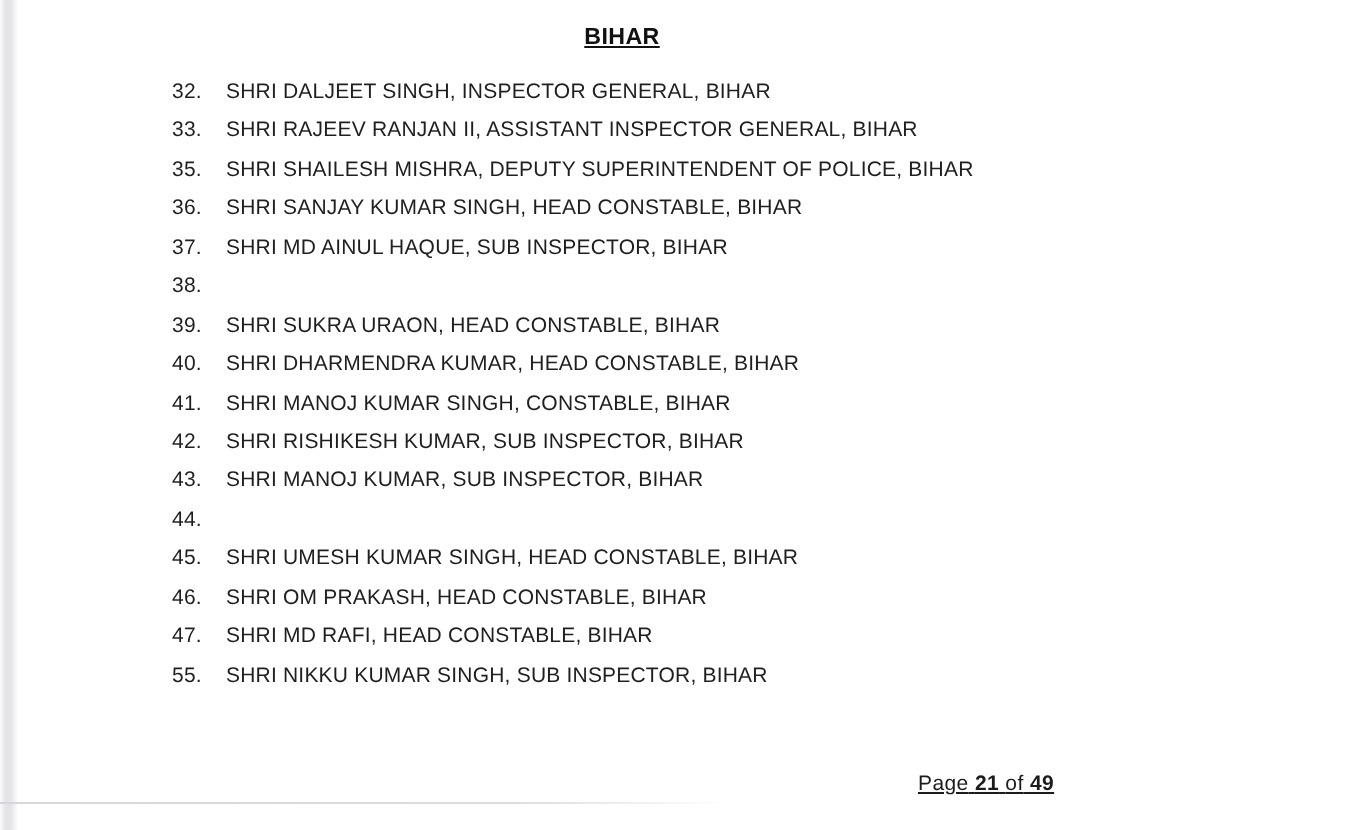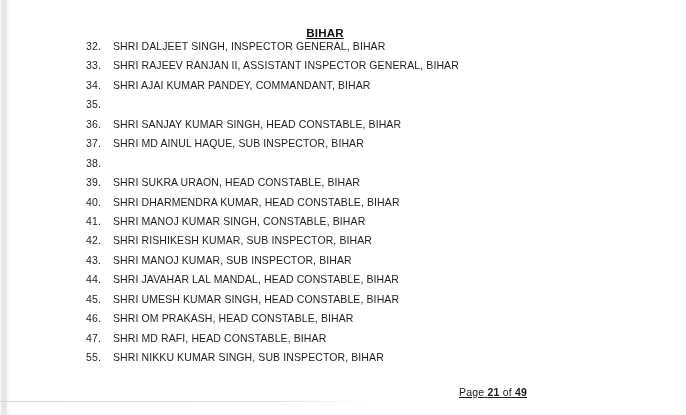--- a/index.html
+++ b/index.html
@@ -17,21 +17,21 @@
     background: linear-gradient(to right, #fbfbfc 0%, #e3e3e8 30%, #e4e4e9 60%, #ffffff 100%);
   }
   .bottom-edge {
     position: absolute; left: 0; top: 401px;
     width: 365px; height: 1px;
     background: linear-gradient(to right, #d6d6dc 0%, #dcdce1 70%, rgba(220,220,225,0) 100%);
   }
   .heading {
     position: absolute; top: 12px; left: 8px;
     width: 606px;
-    margin: 14px;
+    margin: 0;
     text-align: center;
     font-size: 11.6px;
     font-weight: bold;
     letter-spacing: 0.2px;
     text-decoration: underline;
     color: #111111;
   }
   .officer-list {
     position: absolute; top: 37px; left: 24px;
     width: 660px;
@@ -71,27 +71,24 @@
   <div class="row">
     <span class="num">32.</span>
     <span class="txt">SHRI DALJEET SINGH, INSPECTOR GENERAL, BIHAR</span>
   </div>
 
   <div class="row">
     <span class="num">33.</span>
     <span class="txt">SHRI RAJEEV RANJAN II, ASSISTANT INSPECTOR GENERAL, BIHAR</span>
   </div>
 
-  <div class="row">
-    <span class="num">34.</span>
-    <span class="txt">SHRI AJAI KUMAR PANDEY, COMMANDANT, BIHAR</span>
-  </div>
 
   <div class="row">
     <span class="num">35.</span>
+    <span class="txt">SHRI SHAILESH MISHRA, DEPUTY SUPERINTENDENT OF POLICE, BIHAR</span>
   </div>
 
   <div class="row">
     <span class="num">36.</span>
     <span class="txt">SHRI SANJAY KUMAR SINGH, HEAD CONSTABLE, BIHAR</span>
   </div>
 
   <div class="row">
     <span class="num">37.</span>
     <span class="txt">SHRI MD AINUL HAQUE, SUB INSPECTOR, BIHAR</span>
@@ -121,21 +118,20 @@
     <span class="txt">SHRI RISHIKESH KUMAR, SUB INSPECTOR, BIHAR</span>
   </div>
 
   <div class="row">
     <span class="num">43.</span>
     <span class="txt">SHRI MANOJ KUMAR, SUB INSPECTOR, BIHAR</span>
   </div>
 
   <div class="row">
     <span class="num">44.</span>
-    <span class="txt">SHRI JAVAHAR LAL MANDAL, HEAD CONSTABLE, BIHAR</span>
   </div>
 
   <div class="row">
     <span class="num">45.</span>
     <span class="txt">SHRI UMESH KUMAR SINGH, HEAD CONSTABLE, BIHAR</span>
   </div>
 
   <div class="row">
     <span class="num">46.</span>
     <span class="txt">SHRI OM PRAKASH, HEAD CONSTABLE, BIHAR</span>

